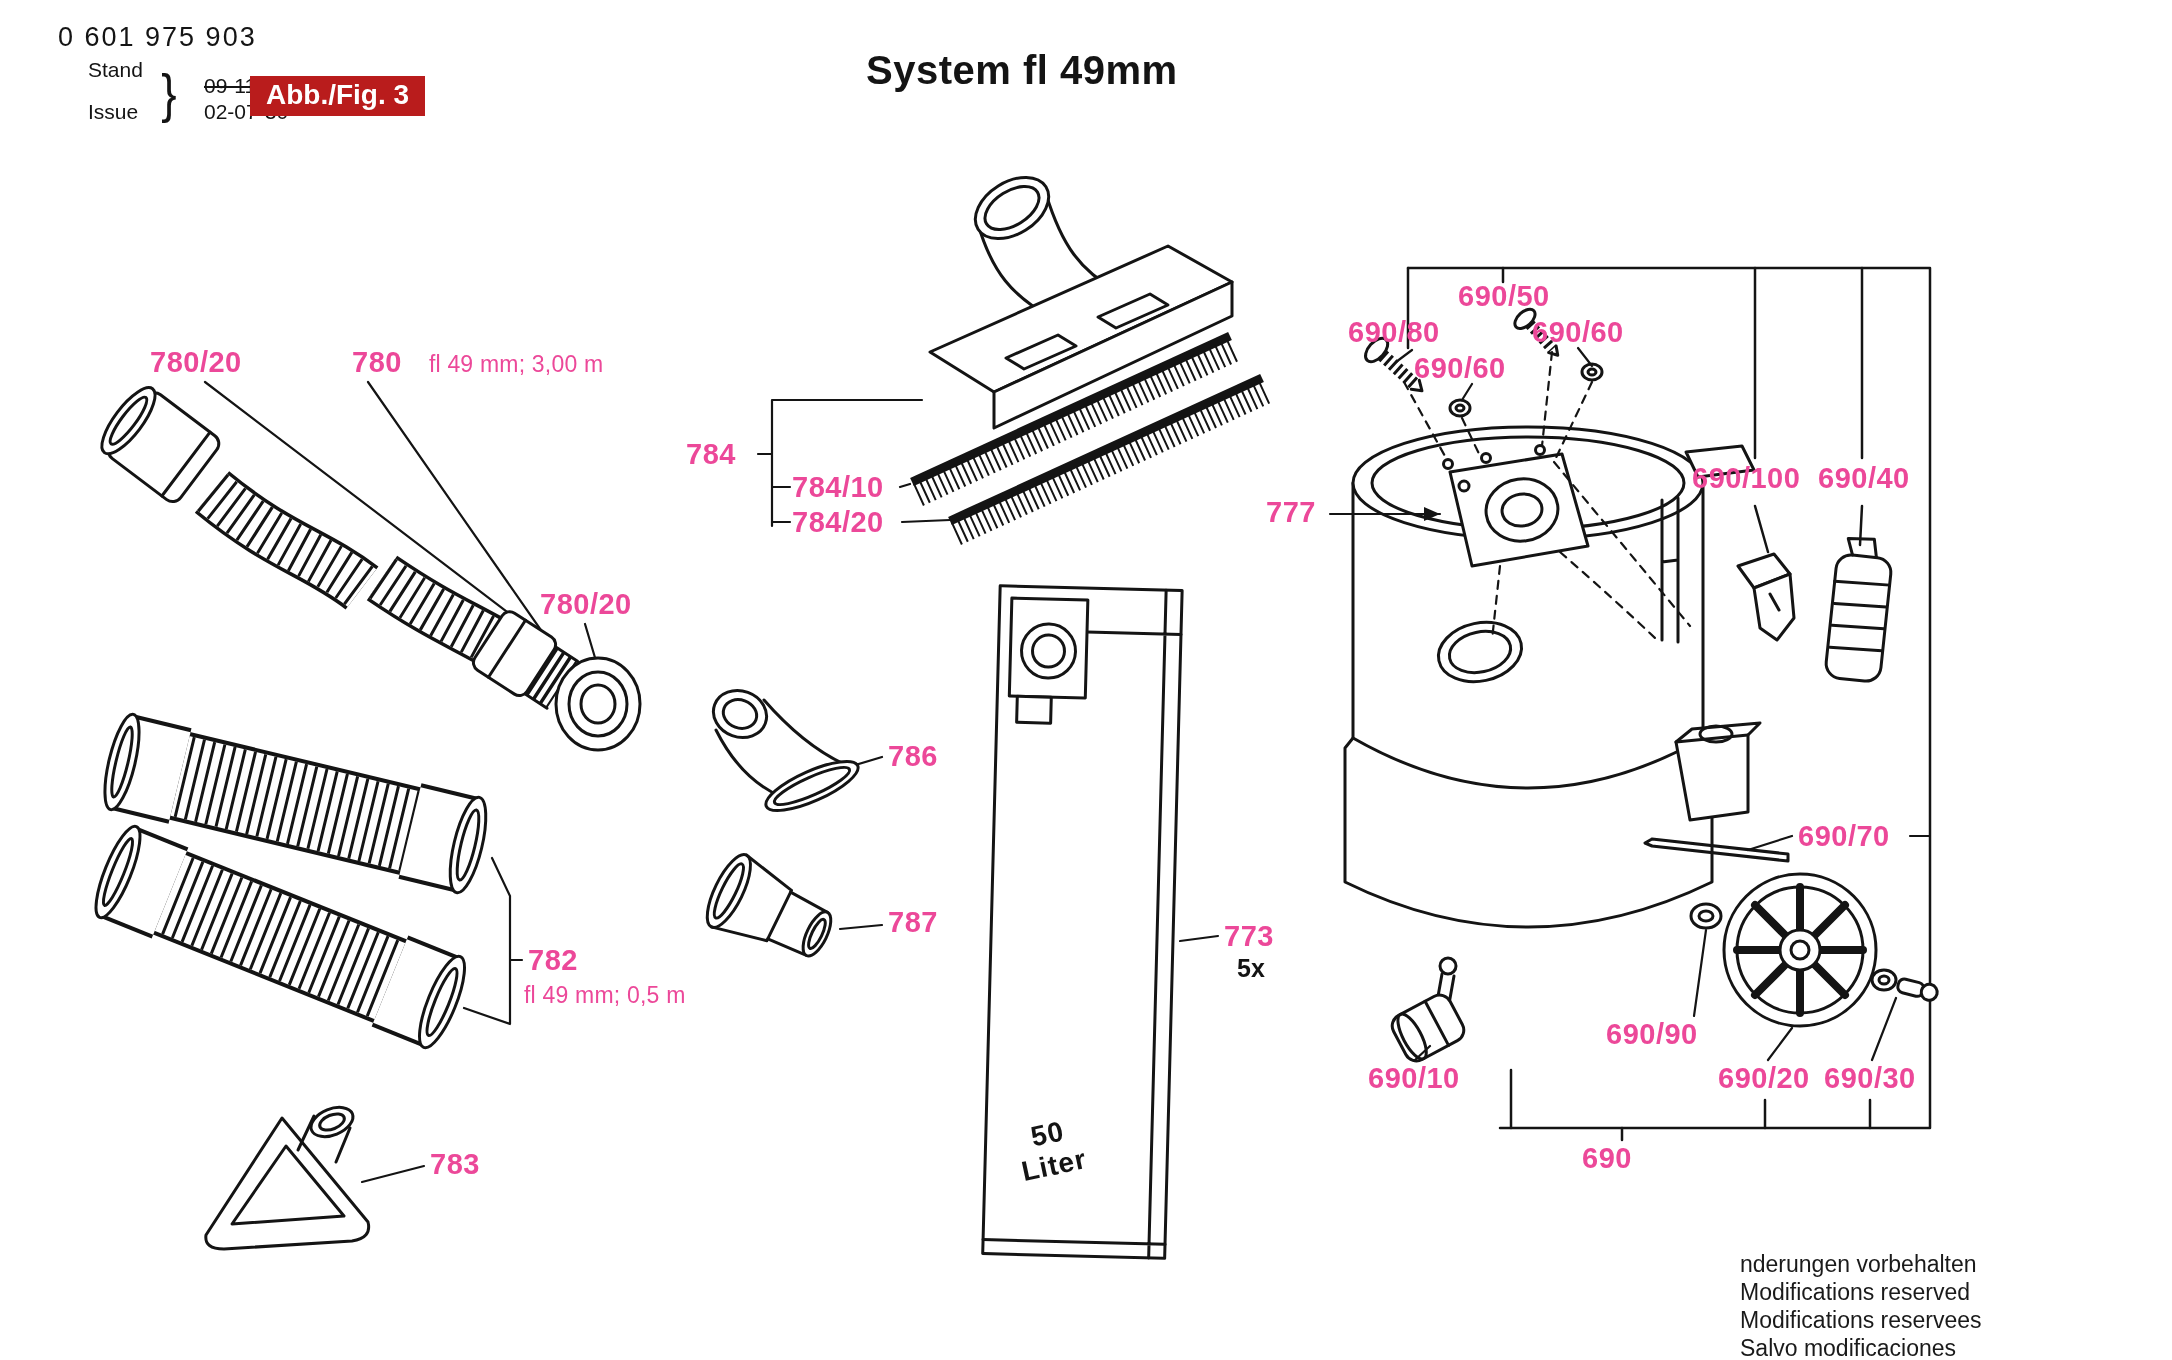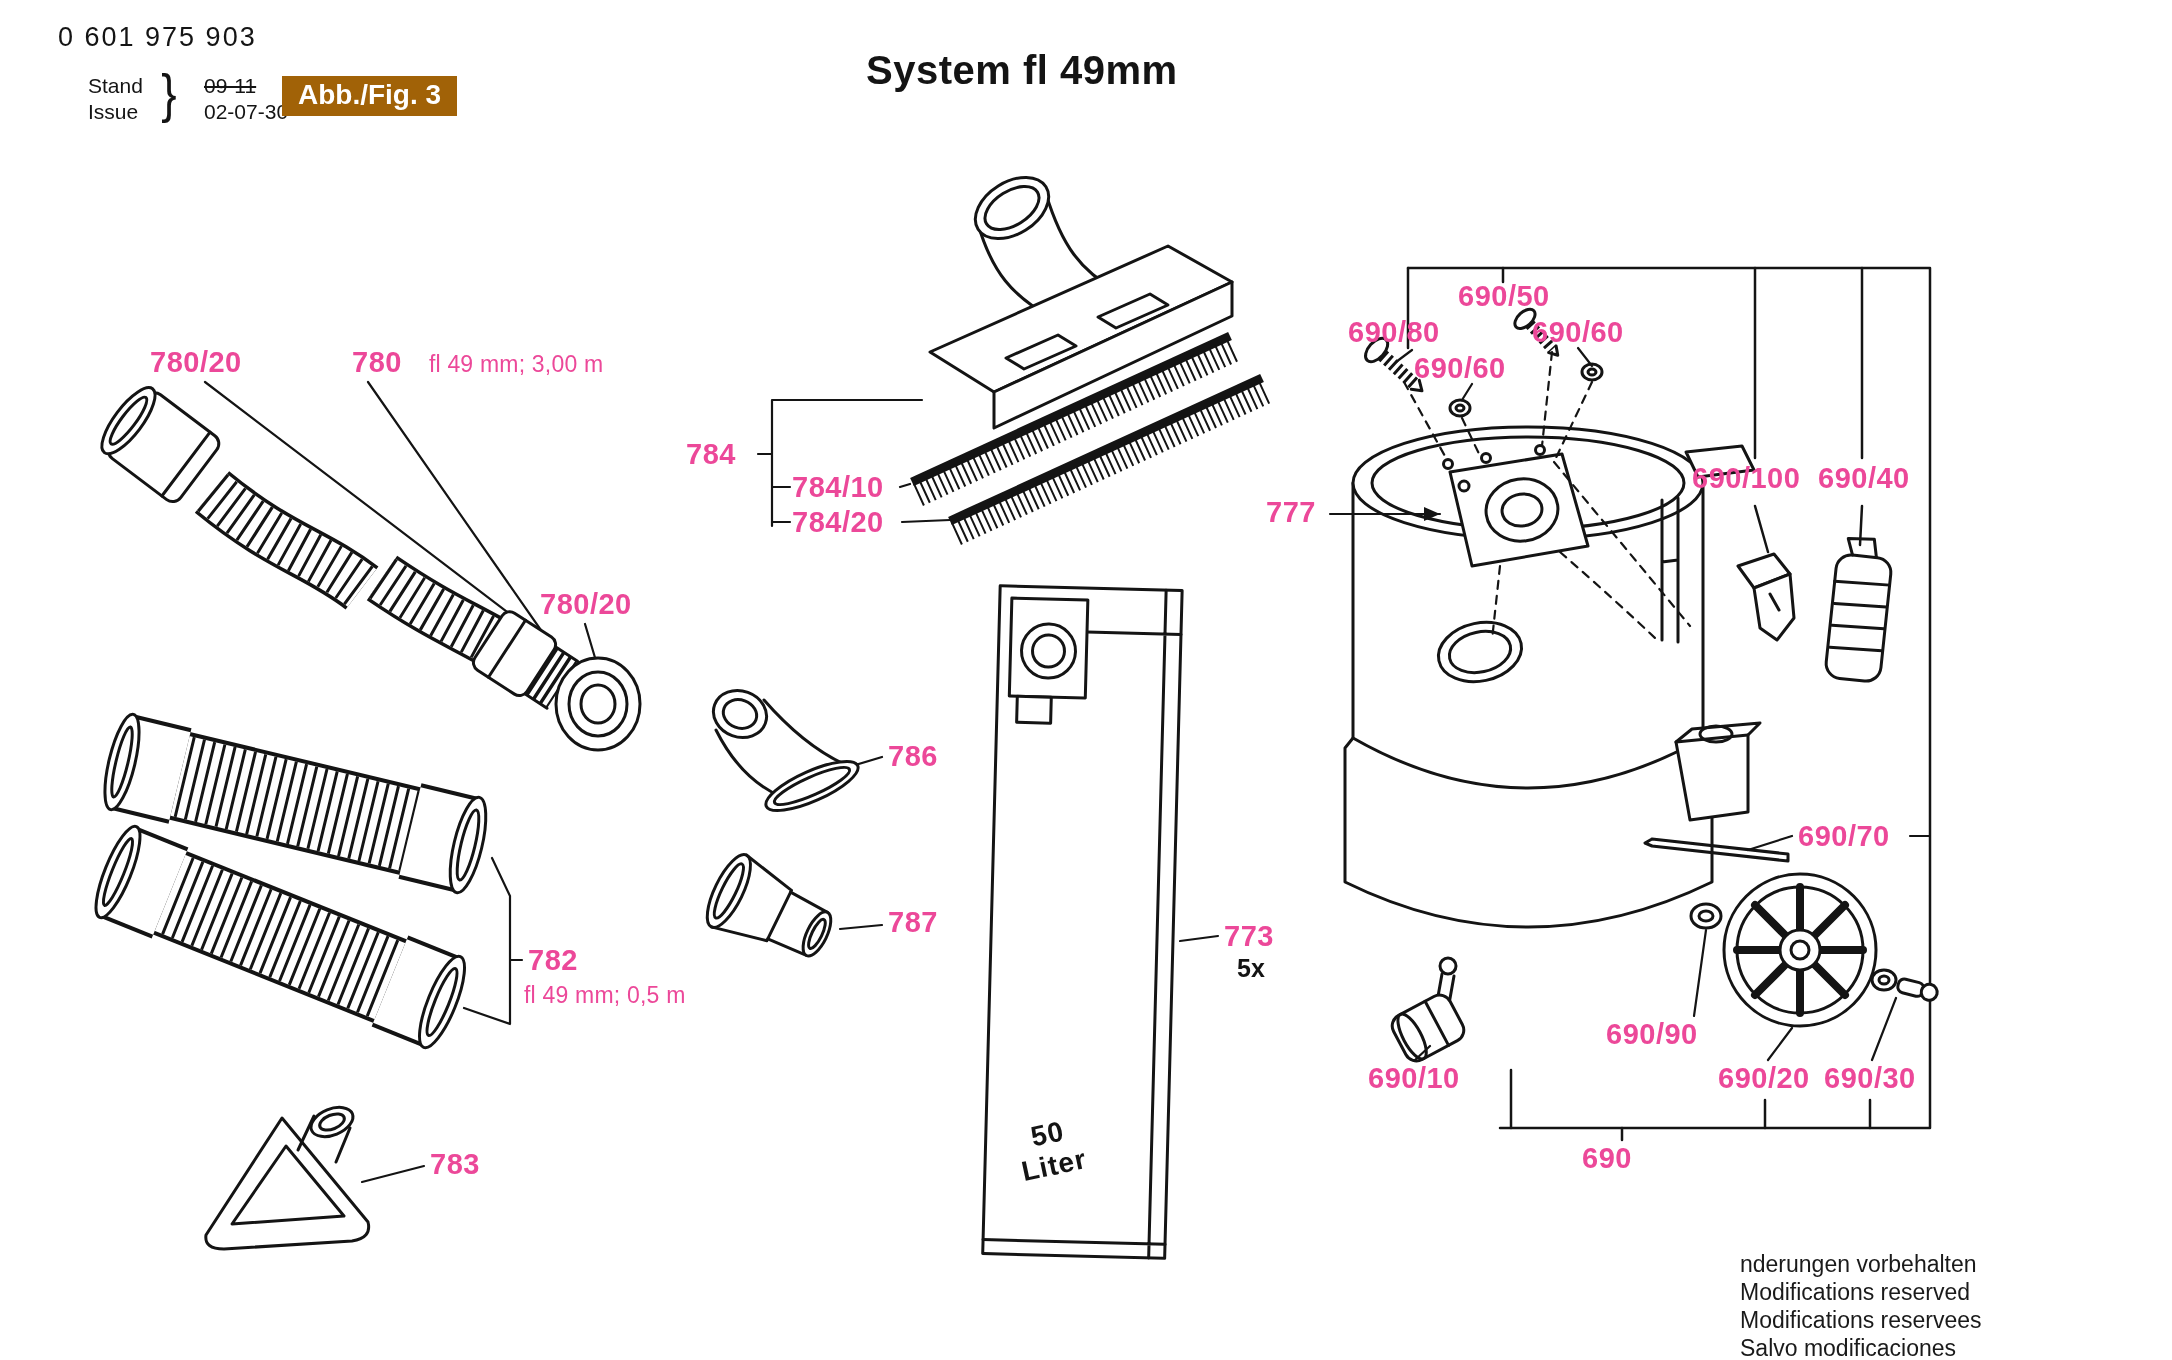--- a/index.html
+++ b/index.html
@@ -7,22 +7,22 @@
         font-family:"Liberation Sans",sans-serif;color:#141414;}
   svg.art{position:absolute;left:0;top:0;width:2172px;height:1360px;}
   .lbl{position:absolute;font:700 29px "Liberation Sans",sans-serif;color:#ec4899;
        white-space:nowrap;letter-spacing:.5px;}
   .spec{font-weight:400;font-size:23px;letter-spacing:.2px;}
   .row{display:flex;gap:27px;align-items:baseline;}
   .small{position:absolute;font:400 21px "Liberation Sans",sans-serif;white-space:nowrap;}
   .docnum{position:absolute;font:400 27px "Liberation Sans",sans-serif;letter-spacing:2px;}
   .brace{position:absolute;font:400 54px "Liberation Sans",sans-serif;transform:scaleX(.85);}
   .strike{text-decoration:line-through;text-decoration-thickness:2px;}
-  .figbox{position:absolute;background:#a16207;color:#fff;font:700 28px "Liberation Sans",sans-serif;
-          padding:3px 16px 5px 16px;white-space:nowrap;margin-left:32px;}
+  .figbox{position:absolute;background:#b91c1c;color:#fff;font:700 28px "Liberation Sans",sans-serif;
+          padding:3px 16px 5px 16px;white-space:nowrap;}
   .title{position:absolute;font:700 40px "Liberation Sans",sans-serif;letter-spacing:.5px;white-space:nowrap;margin-top:24px;}
   .qty{position:absolute;font:700 25px "Liberation Sans",sans-serif;margin-left:7px;}
   .bagtext{position:absolute;font:700 28px "Liberation Sans",sans-serif;text-align:center;
            transform:rotate(-12deg);line-height:32px;letter-spacing:1px;}
   .footer{position:absolute;font:400 23px "Liberation Sans",sans-serif;line-height:28px;color:#1a1a1a;}
 </style>
 </head>
 <body>
 
 <div class="page">
@@ -270,21 +270,21 @@
         <path d="M1412 350 L1396 362 M1578 348 L1592 366 M1472 384 L1462 400"></path>
         <path d="M1415 1060 L1430 1046 M1768 1060 L1792 1028 M1872 1060 L1896 998 M1694 1016 L1706 930"></path>
         <path d="M1792 836 L1748 850 M1910 836 L1930 836"></path>
         <path d="M1330 514 L1440 514"></path>
         <path d="M1440 514 L1424 507 L1424 521 Z" fill="#141414" stroke="none"></path>
       </g>
     </g>
   </svg>
 
   <div class="docnum" style="left:58px;top:22px">0 601 975 903</div>
-  <div class="small" style="left:88px;top:74px">Stand</div>
+  <div class="small" style="left:88px;top:58px">Stand</div>
   <div class="small" style="left:88px;top:100px">Issue</div>
   <div class="brace" style="left:160px;top:62px">}</div>
   <div class="small strike" style="left:204px;top:74px">09-11</div>
   <div class="small" style="left:204px;top:100px">02-07-30</div>
   <div class="figbox" style="left:250px;top:76px">Abb./Fig. 3</div>
   <div class="title" style="left:866px;top:24px">System fl 49mm</div>
 
   <div class="lbl" style="left:150px;top:346px">780/20</div>
   <div class="lbl row" style="left:352px;top:346px">
     <span>780</span>

